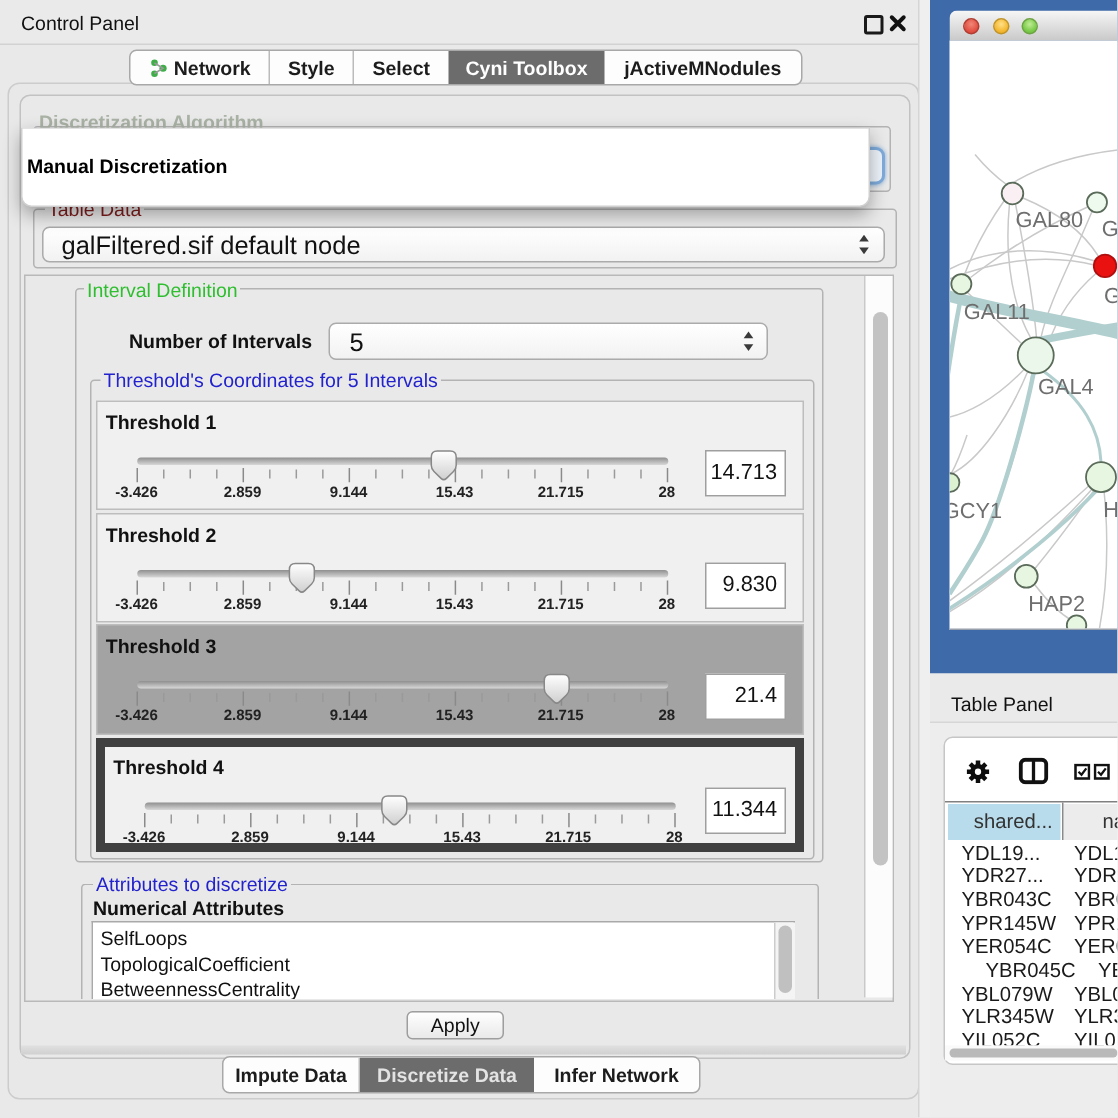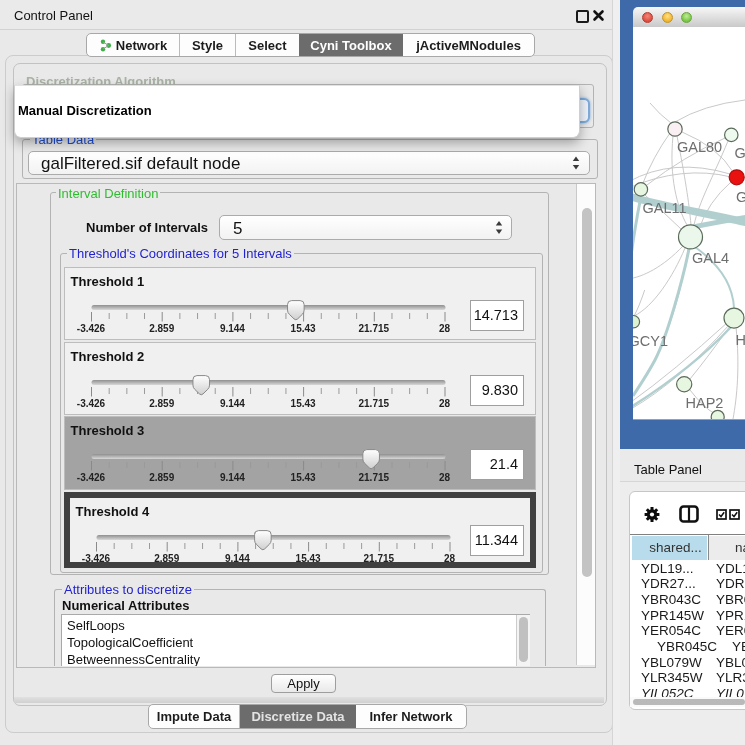--- a/index.html
+++ b/index.html
@@ -43,21 +43,21 @@
 
 <div class="grp" style="left:22px;top:84px;width:570px;height:42px;"></div>
 <div class="ab" style="left:26px;top:74px;font-size:13px;color:#a9b2a5;font-weight:bold;z-index:6;">Discretization Algorithm</div>
 <div class="ab" style="left:562px;top:98px;width:24px;height:21px;border-radius:6px;border:2px solid #7fabdb;background:#eef4fb;box-shadow:0 0 3px #7fabdb;z-index:7;"></div>
 
 <div class="ab" style="left:14px;top:84.5px;width:564px;height:51px;background:#fff;border:1px solid #cfcfcf;border-top-color:#e2e2e2;border-radius:0 0 7px 7px;box-shadow:0 5px 12px rgba(0,0,0,0.32);z-index:50;">
  <div style="position:absolute;left:3px;top:17px;font-size:13px;font-weight:bold;color:#000;">Manual Discretization</div>
 </div>
 
 <div class="grp" style="left:22px;top:139px;width:574px;height:38px;"></div>
-<div class="gtitle" style="left:30px;top:132px;color:#1d4ed8;">Table Data</div>
+<div class="gtitle" style="left:30px;top:132px;color:#7f1d1d;">Table Data</div>
 <div class="combo" style="left:28px;top:151px;width:562px;height:24px;line-height:24px;padding-left:12px;box-sizing:border-box;">galFiltered.sif default node</div>
 <svg class="ab" style="left:570px;top:155px;" width="12" height="16">
     <path d="M6 1.5 L9.2 6 L2.8 6 Z" fill="#3a3a3a"></path>
     <path d="M6 14.5 L9.2 10 L2.8 10 Z" fill="#3a3a3a"></path>
   </svg>
 
 <div class="ab" style="left:16px;top:183px;width:578px;height:483px;border:1px solid #b9b9b9;background:#e9e9e9;"></div>
 <div class="ab" style="left:576px;top:184px;width:18px;height:481px;background:#fcfcfc;border-left:1px solid #c9c9c9;"></div>
 <div class="ab" style="left:582px;top:208px;width:9.5px;height:369px;background:#c3c3c3;border-radius:6px;"></div>
 
@@ -398,19 +398,19 @@
       <span style="position:absolute;left:86px;top:1px;font-size:13.5px;color:#1a1a1a;">YBR0</span>
     </div>
  <div style="position:relative;height:15.7px;">
       <span style="position:absolute;left:11px;top:1px;font-size:13.5px;color:#1a1a1a;">YBL079W</span>
       <span style="position:absolute;left:86px;top:1px;font-size:13.5px;color:#1a1a1a;">YBL0</span>
     </div>
  <div style="position:relative;height:15.7px;">
       <span style="position:absolute;left:11px;top:1px;font-size:13.5px;color:#1a1a1a;">YLR345W</span>
       <span style="position:absolute;left:86px;top:1px;font-size:13.5px;color:#1a1a1a;">YLR3</span>
     </div>
- <div style="position:relative;height:15.7px;font-style:italic;">
+ <div style="position:relative;height:15.7px;">
       <span style="position:absolute;left:11px;top:1px;font-size:13.5px;color:#1a1a1a;">YIL052C</span>
       <span style="position:absolute;left:86px;top:1px;font-size:13.5px;color:#1a1a1a;">YIL0</span>
     </div>
 </div>
 <div class="ab" style="left:630px;top:697px;width:115px;height:10px;background:#fafafa;"></div>
 <div class="ab" style="left:633px;top:698.5px;width:112px;height:6.5px;background:#b9b9b9;border-radius:3px;"></div>
 
 </body></html>

